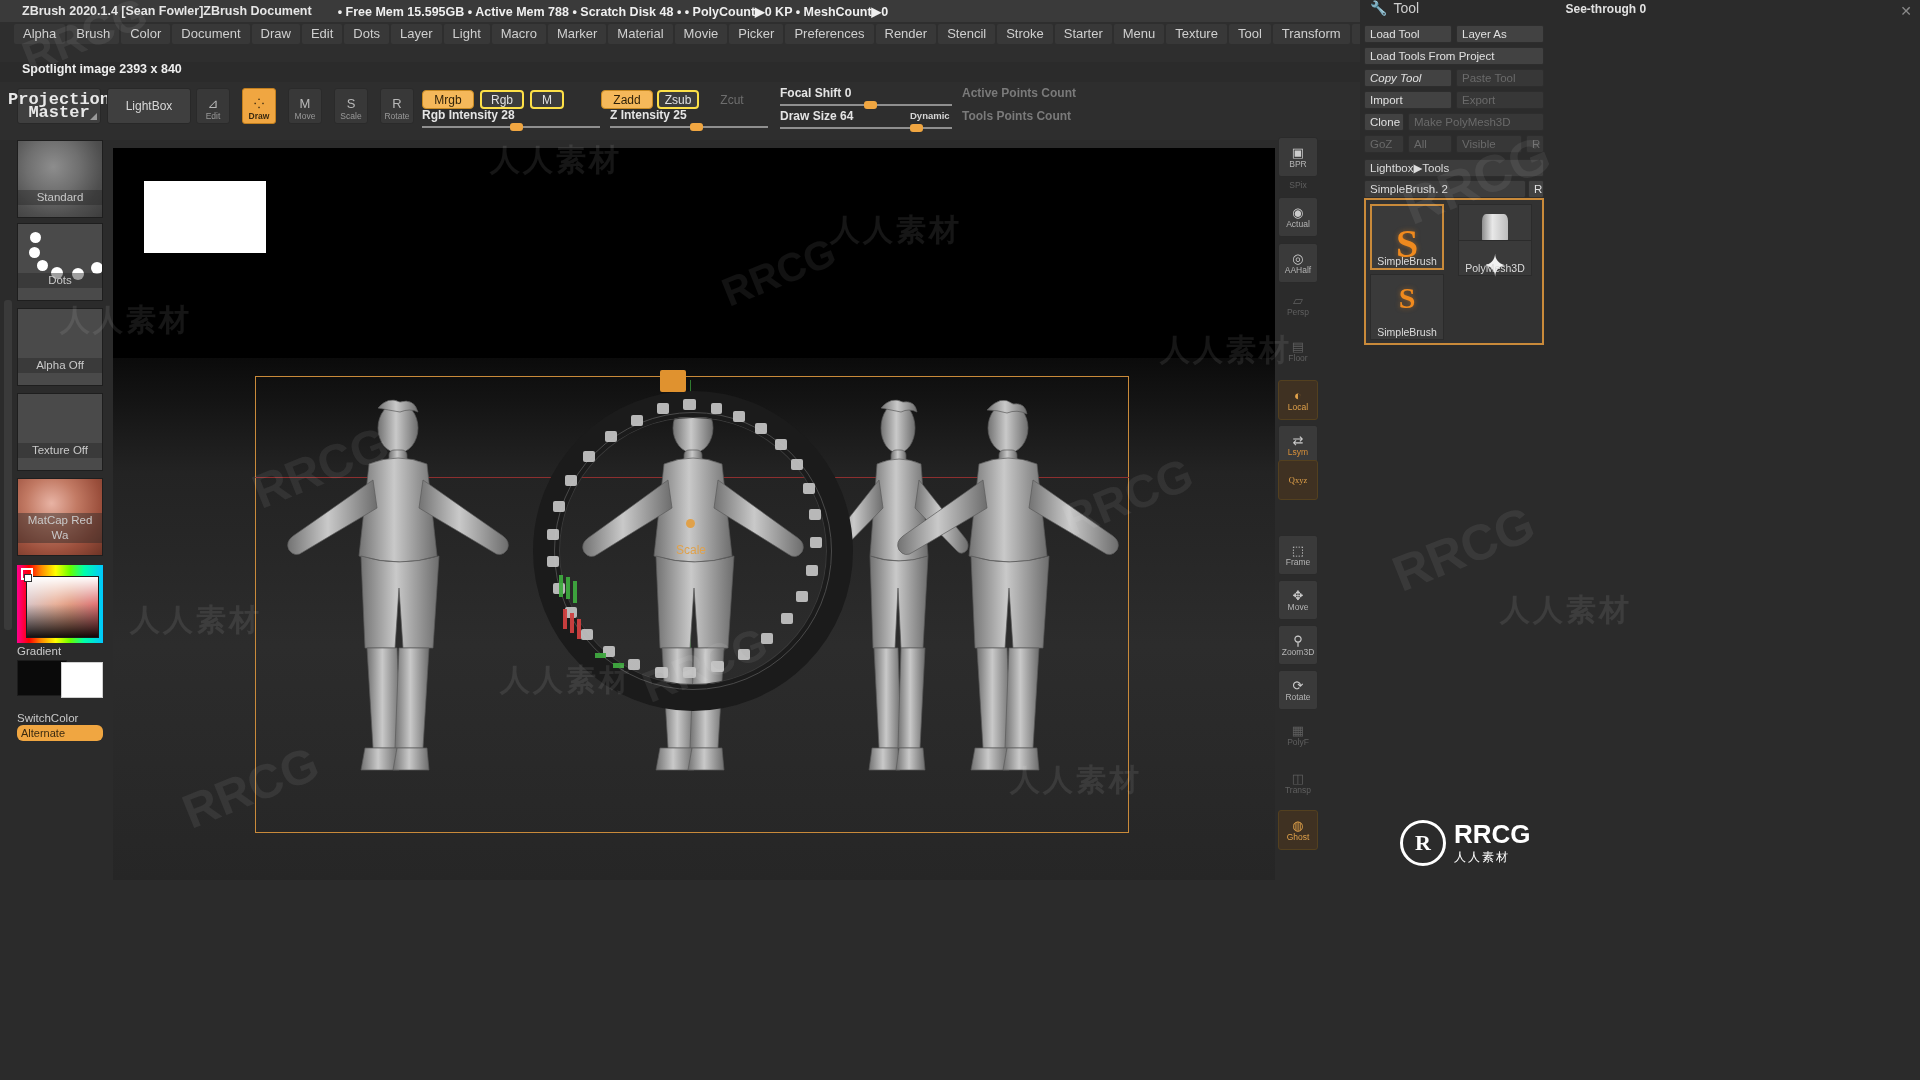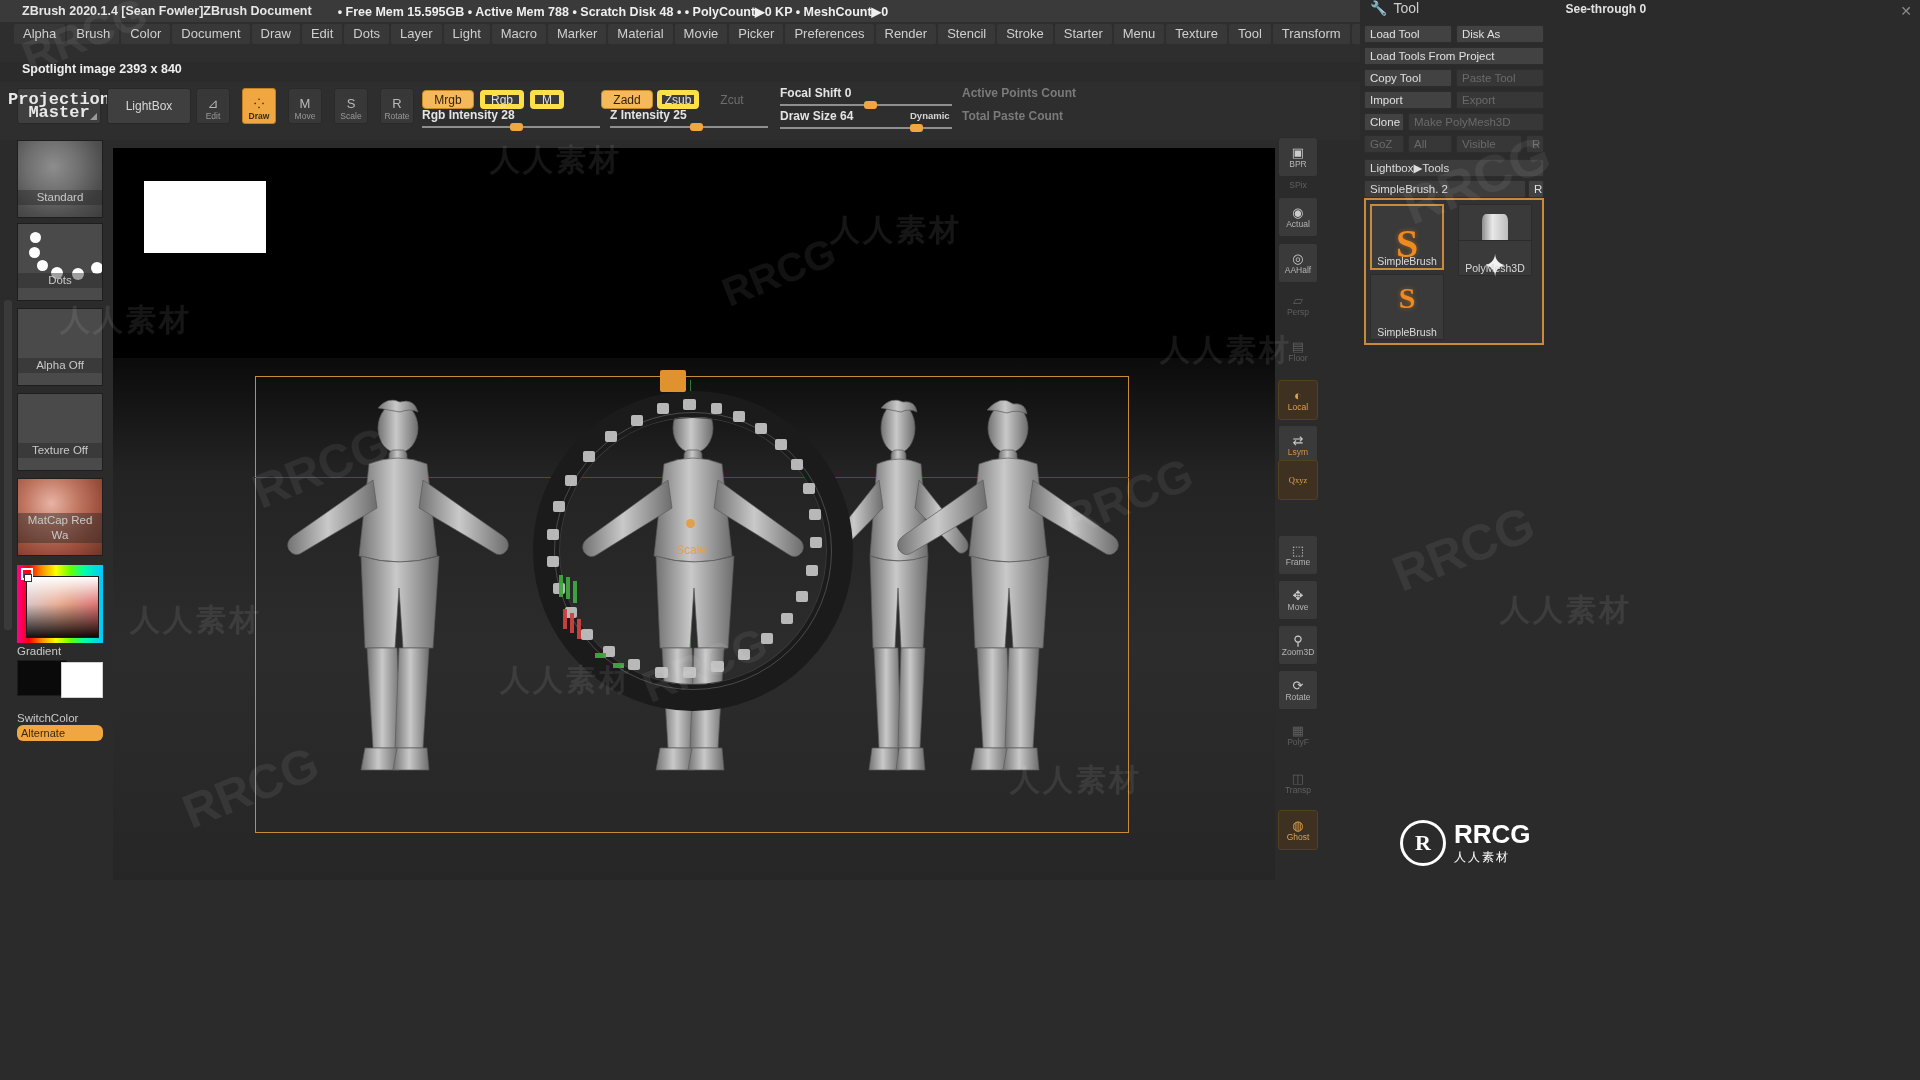--- a/index.html
+++ b/index.html
@@ -80,21 +80,21 @@
     font-size: 8.5px; color: #9a9a9a; padding-bottom: 2px;
   }
   .iconbtn .gi { font-size: 13px; color: #b8b8b8; line-height: 15px; }
   .iconbtn.active { background: #f0a641; border-color: #c27f1e; }
   .iconbtn.active .gi { color: #3a2a10; }
   .iconbtn.active .cap { color: #3a2a10; font-weight: bold; }
 
   .modebtn {
     position: absolute; height: 19px; border-radius: 4px;
     display: flex; align-items: center; justify-content: center;
-    font-size: 12px; color: #e0e0e0; background: #3c3c3c; border: 5px solid #fde047;
+    font-size: 12px; color: #e0e0e0; background: #3c3c3c; border: 2px solid #fde047;
   }
   .modebtn.on { background: #f5b85a; border: 1px solid #c88a22; color: #2d1f08; font-weight: normal; }
   .modebtn.off { color: #6e6e6e; background: transparent; border-color: transparent; }
 
   .slider { position: absolute; height: 22px; }
   .slider .lbl { position: absolute; left: 0; top: 0; font-size: 12px; color: #e4e4e4; font-weight: bold; white-space: nowrap; }
   .slider .track { position: absolute; left: 0; bottom: 2px; height: 2px; background: #8f8f8f; }
   .slider .knob { position: absolute; bottom: -1px; width: 13px; height: 8px; background: #f0a641; border-radius: 3px; }
   .slider.dim .lbl { color: #7a7a7a; }
 
@@ -363,21 +363,21 @@
       <span class="lbl">Draw Size 64</span>
       <span class="track" style="width:172px;"></span>
       <span class="knob" style="left:130px;"></span>
     </div>
     <span class="dynbadge" style="left:910px; top:28px;">Dynamic</span>
 
     <div class="slider dim" style="left:962px; top:4px; width:130px;">
       <span class="lbl">Active Points Count</span>
     </div>
     <div class="slider dim" style="left:962px; top:27px; width:130px;">
-      <span class="lbl">Total Paste Count</span>
+      <span class="lbl">Tools Points Count</span>
     </div>
   </div>
 
   <div class="lefttray">
     <div class="tray-rail"></div>
 
     <div class="swatch sw-standard">
       <span class="cap">Standard</span>
     </div>
 
@@ -619,23 +619,23 @@
     </div>
 
   <div class="toolpanel">
     <div class="tp-title">
       <span>🔧</span>
       <span>Tool</span>
     </div>
     <span class="tp-close">✕</span>
 
     <div class="tp-btn" style="left:4px;  top:25px; width:88px;">Load Tool</div>
-    <div class="tp-btn" style="left:96px; top:25px; width:88px;">Disk As</div>
+    <div class="tp-btn" style="left:96px; top:25px; width:88px;">Layer As</div>
     <div class="tp-btn" style="left:4px;  top:47px; width:180px;">Load Tools From Project</div>
-    <div class="tp-btn" style="left:4px;  top:69px; width:88px;">Copy Tool</div>
+    <div class="tp-btn" style="left:4px;  top:69px; width:88px;font-style:italic;">Copy Tool</div>
     <div class="tp-btn dim" style="left:96px; top:69px; width:88px;">Paste Tool</div>
     <div class="tp-btn" style="left:4px;  top:91px; width:88px;">Import</div>
     <div class="tp-btn dim" style="left:96px; top:91px; width:88px;">Export</div>
     <div class="tp-btn" style="left:4px;  top:113px; width:40px;">Clone</div>
     <div class="tp-btn dim" style="left:48px; top:113px; width:136px;">Make PolyMesh3D</div>
     <div class="tp-btn dim" style="left:4px;  top:135px; width:40px;">GoZ</div>
     <div class="tp-btn dim" style="left:48px; top:135px; width:44px;">All</div>
     <div class="tp-btn dim" style="left:96px; top:135px; width:66px;">Visible</div>
     <div class="tp-btn dim" style="left:166px; top:135px; width:18px;">R</div>
 

